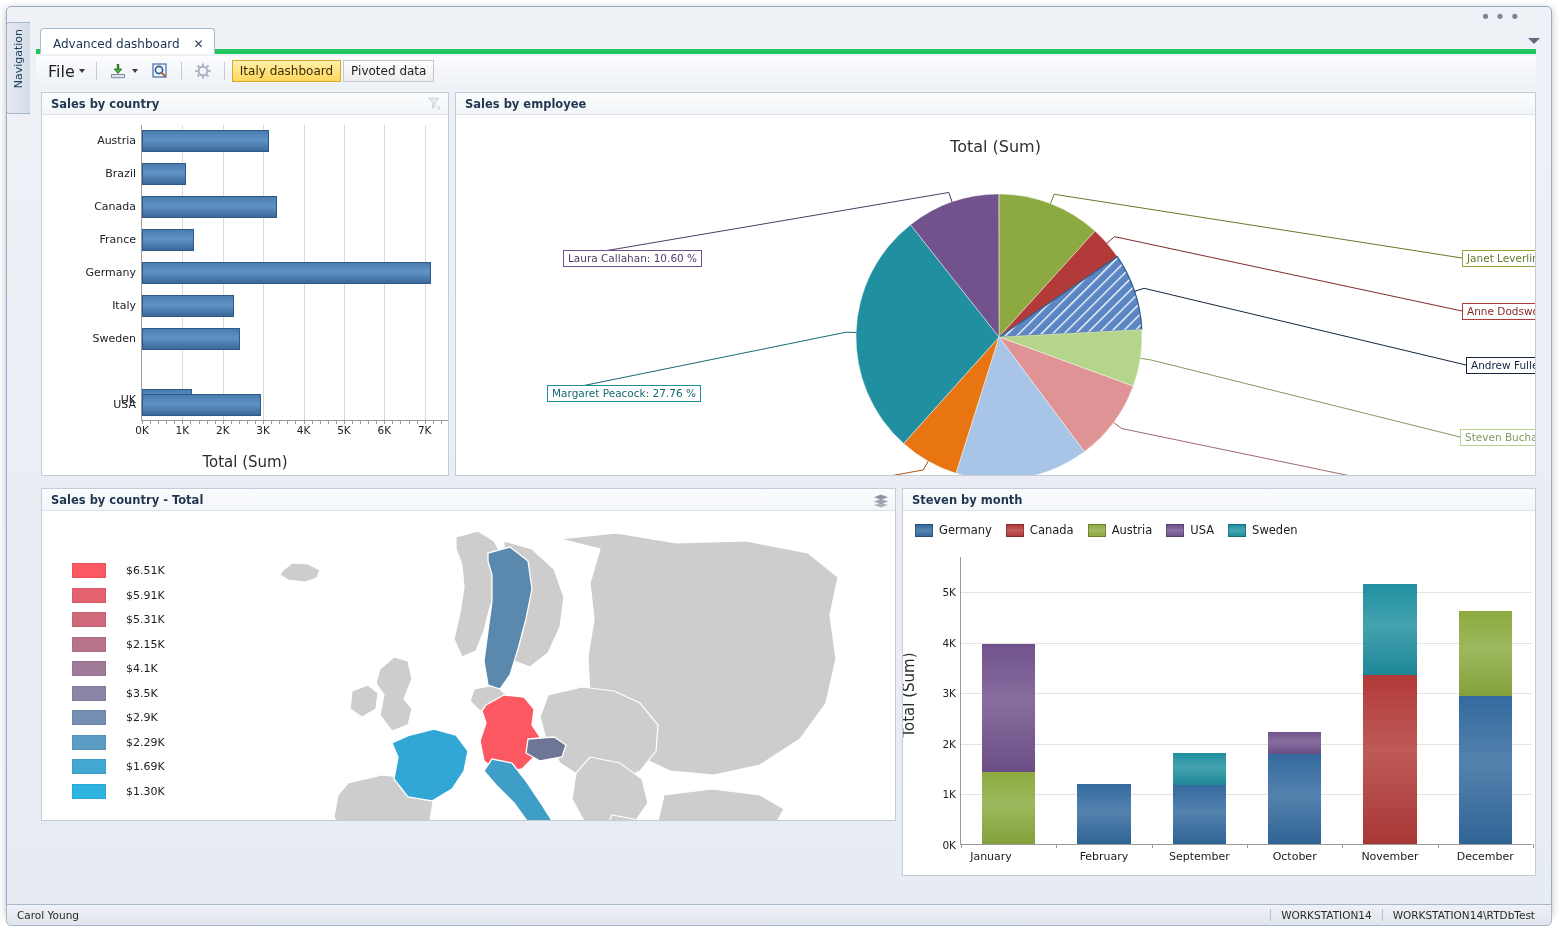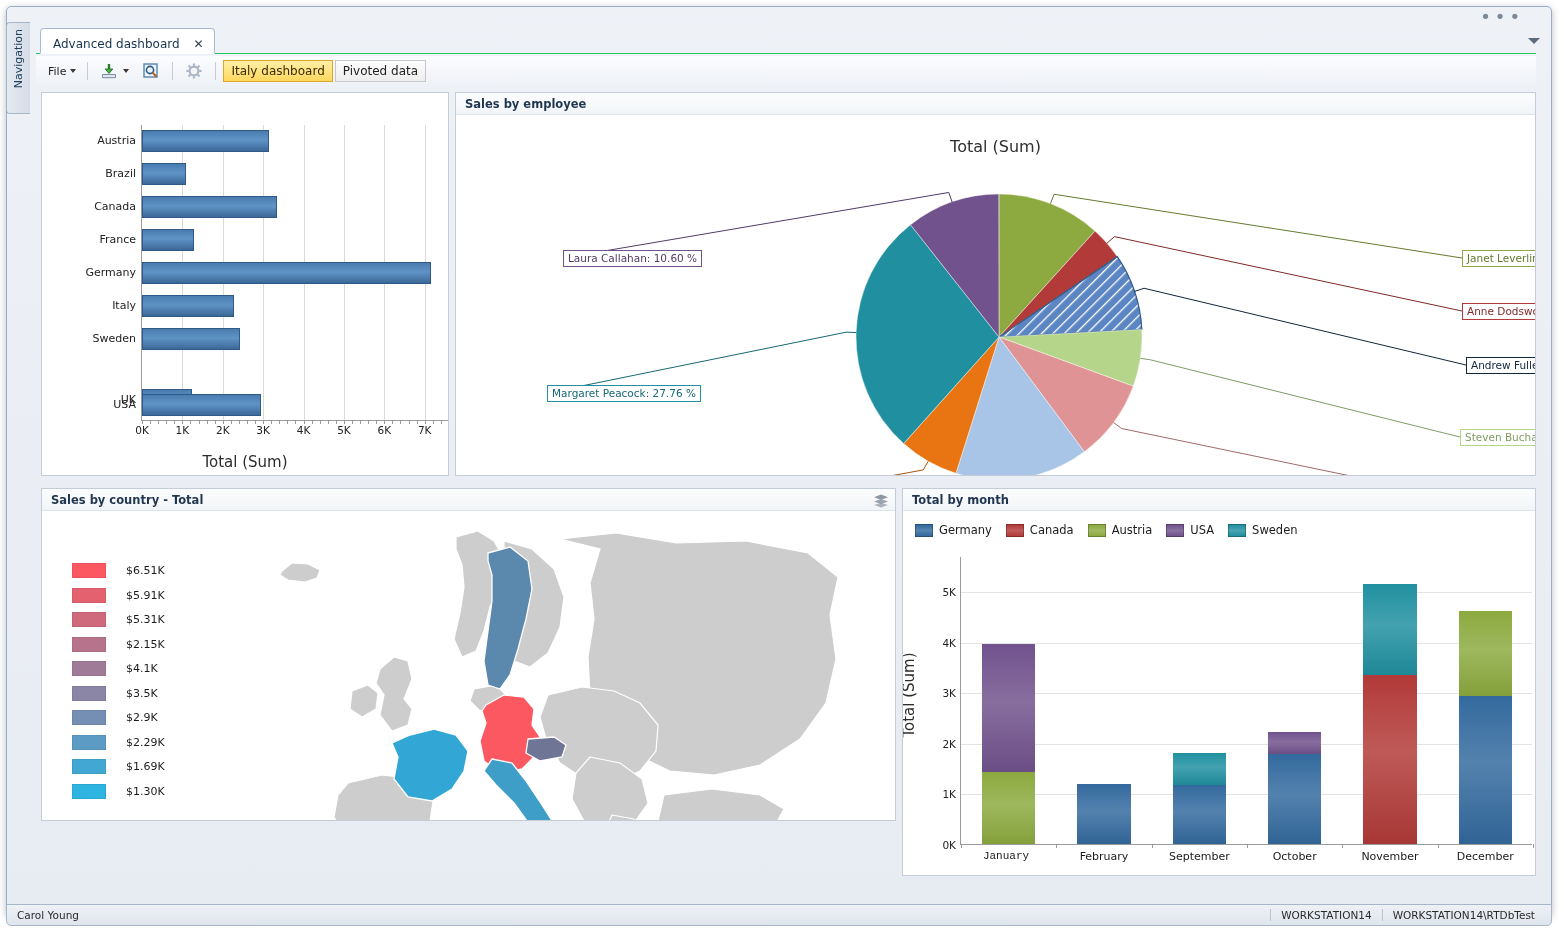--- a/index.html
+++ b/index.html
@@ -53,21 +53,21 @@
     transform: rotate(180deg);
     font-size: 11px; color: #20405f;
     margin: 6px 0 0 5px;
     white-space: nowrap;
   }
 
   
   .doc-tabstrip {
     position: absolute; left: 36px; top: 28px;
     width: 1500px; height: 26px;
-    border-bottom: 1px solid #22c55e;
+    border-bottom: 5px solid #22c55e;
   }
   .doc-tab {
     position:absolute; left:4px; top:0;
     height: 26px;
     padding: 5px 10px 0 12px;
     background: #ffffff;
     border: 1px solid #a9bace;
     border-bottom: 1px solid #ffffff;
     border-radius: 4px 4px 0 0;
     font-size: 12px; color: #17334f;
@@ -78,21 +78,21 @@
     font-size: 12px; color: #2a3c52; font-weight: bold; cursor: pointer;
   }
 
   
   .toolbar {
     position:absolute; left: 36px; top: 56px;
     width: 1500px; height: 30px;
     background: linear-gradient(180deg,#fbfcfe 0%,#eef1f6 100%);
     display:flex; align-items:center; gap:0px; padding-left: 6px;
   }
-  .tb-item { font-size: 11px; color: #1f1f1f; padding: 3px 6px; cursor: default; display:flex; align-items:center; gap:4px;}
+  .tb-item { font-size: 16px; color: #1f1f1f; padding: 3px 6px; cursor: default; display:flex; align-items:center; gap:4px;}
   .tb-sep { width:1px; height:18px; background:#c3ccd8; margin: 0 5px; }
   .caret-sm { width:0;height:0;border-left:3.5px solid transparent;border-right:3.5px solid transparent;border-top:4px solid #3a3a3a; }
   .tb-icon { width:20px; height:20px; display:inline-block; position:relative; }
   .tabbtn {
     font-size: 12px; padding: 3px 7px; border: 1px solid #c7c7c7;
     background: linear-gradient(180deg,#fdfdfd,#ededed);
     color:#222; margin-left:2px; cursor:pointer;
   }
   .tabbtn.active {
     background: linear-gradient(180deg,#fff0a8,#ffd75e);
@@ -257,20 +257,29 @@
       </span>
     </div>
 
     <div class="tb-sep"></div>
 
     <div class="tabbtn active">Italy dashboard</div>
     <div class="tabbtn">Pivoted data</div>
   </div>
 
   <div class="panel p-country">
+    <div class="panel-head">
+      <span class="panel-title">Sales by country</span>
+      <span class="funnel">
+        <svg width="15" height="15" viewBox="0 0 15 15">
+          <path d="M1.5 2.2 h10.4 l-4 4.6 v4.3 l-2.4 1.3 v-5.6 z" fill="#e3e7ec" stroke="#c4ccd6" stroke-width="1"></path>
+          <text x="9.4" y="13.6" font-size="7.2" fill="#b8c0cb" font-family="DejaVu Sans">x</text>
+        </svg>
+      </span>
+    </div>
     <div class="panel-body">
       <div class="hbar-wrap">
         <div class="hbar-plot" id="hbarPlot">
             <div class="hbar-tick" style="left: 0px;">0K</div>
             <div class="hbar-grid" style="left: 40.3896px;"></div>
             <div class="hbar-tick" style="left: 40.3896px;">1K</div>
             <div class="hbar-grid" style="left: 80.7792px;"></div>
             <div class="hbar-tick" style="left: 80.7792px;">2K</div>
             <div class="hbar-grid" style="left: 121.169px;"></div>
             <div class="hbar-tick" style="left: 121.169px;">3K</div>
@@ -501,21 +510,21 @@
         <path d="M268 306 l14 4 4 12 -12 4 -8 -10z" fill="#3f9ec8" stroke="#ffffff" stroke-width="1.1"></path>
 
         <path id="rgAustria" d="M268 220 l26 -2 12 8 -4 12 -22 4 -14 -8z" fill="#6f7594" stroke="#ffffff" stroke-width="1.3"></path>
       </svg>
 
     </div>
   </div>
 
   <div class="panel p-month">
     <div class="panel-head">
-      <span class="panel-title">Total by month</span>
+      <span class="panel-title">Steven by month</span>
     </div>
     <div class="panel-body">
       <div class="sc-legend" id="scLegend">
           <div class="sc-li">
             <span class="sc-sw" style="background: linear-gradient(rgb(51, 106, 158) 0%, rgb(88, 133, 175) 50%, rgb(51, 106, 158) 100%);"></span>
             <span>Germany</span>
           </div>
           <div class="sc-li">
             <span class="sc-sw" style="background: linear-gradient(rgb(178, 58, 56) 0%, rgb(192, 93, 92) 50%, rgb(178, 58, 56) 100%);"></span>
             <span>Canada</span>
@@ -543,21 +552,21 @@
           <div class="sc-grid" style="top: 136.421px;"></div>
           <div class="sc-ytick" style="top: 136.421px;">3K</div>
           <div class="sc-grid" style="top: 85.8947px;"></div>
           <div class="sc-ytick" style="top: 85.8947px;">4K</div>
           <div class="sc-grid" style="top: 35.3684px;"></div>
           <div class="sc-ytick" style="top: 35.3684px;">5K</div>
           <div class="sc-col" style="left: 20.9733px; width: 53.3867px; height: 288px;">
             <div class="sc-seg" style="height: 71.7474px; bottom: 0px; background: linear-gradient(rgb(140, 170, 63) 0%, rgb(158, 184, 94) 45%, rgb(132, 160, 59) 100%);"></div>
             <div class="sc-seg" style="height: 127.832px; bottom: 71.7474px; background: linear-gradient(rgb(113, 82, 141) 0%, rgb(136, 110, 159) 45%, rgb(106, 77, 133) 100%);"></div>
           </div>
-          <div class="sc-xlab" style="left: 45px; font-family: Liberation Mono, monospace;">January</div>
+          <div class="sc-xlab" style="left: 30px;">January</div>
           <div class="sc-xminor" style="left: 0px;"></div>
           <div class="sc-xminor" style="left: 95.3333px;"></div>
           <div class="sc-col" style="left: 116.307px; width: 53.3867px; height: 288px;">
             <div class="sc-seg" style="height: 60.1263px; bottom: 0px; background: linear-gradient(rgb(51, 106, 158) 0%, rgb(84, 130, 174) 45%, rgb(48, 100, 149) 100%);"></div>
           </div>
           <div class="sc-xlab" style="left: 143px;">February</div>
           <div class="sc-xminor" style="left: 95.3333px;"></div>
           <div class="sc-xminor" style="left: 190.667px;"></div>
           <div class="sc-col" style="left: 211.64px; width: 53.3867px; height: 288px;">
             <div class="sc-seg" style="height: 59.1158px; bottom: 0px; background: linear-gradient(rgb(51, 106, 158) 0%, rgb(84, 130, 174) 45%, rgb(48, 100, 149) 100%);"></div>

